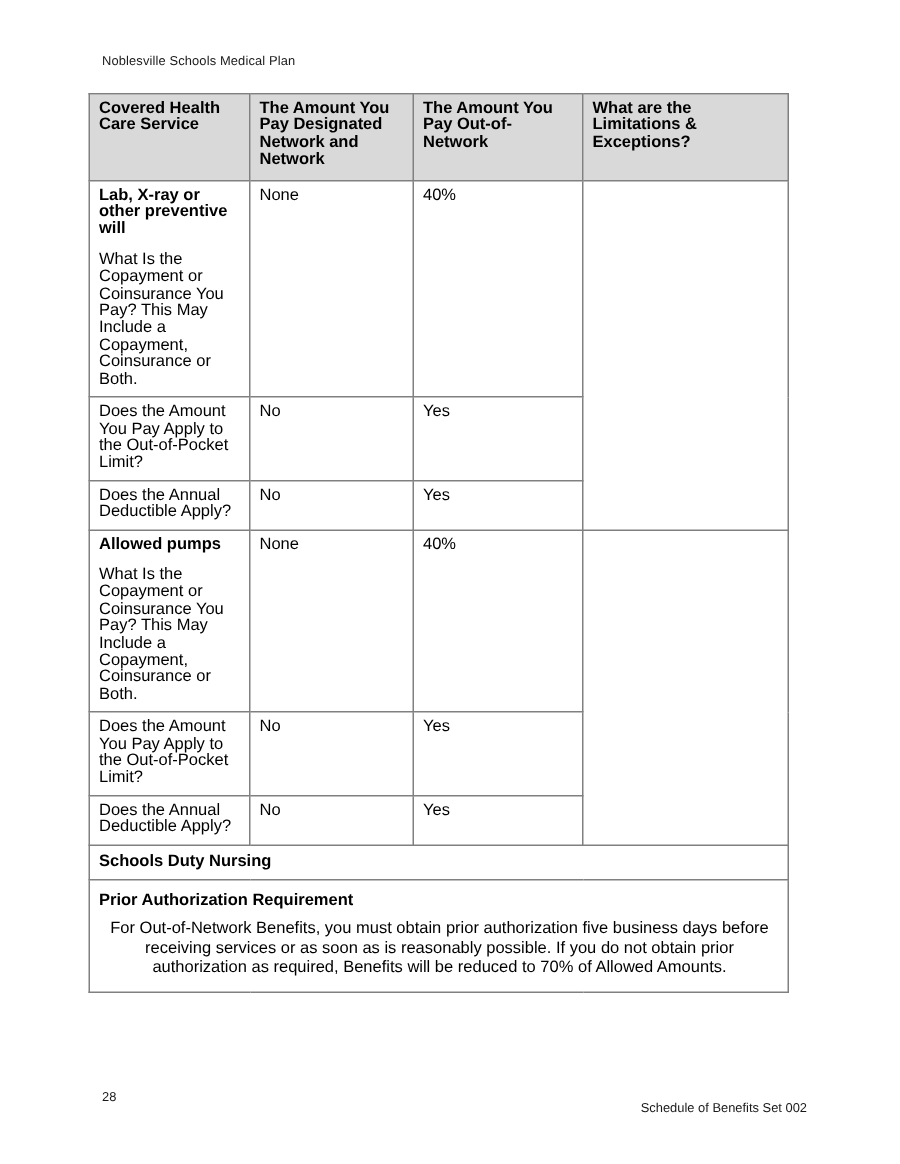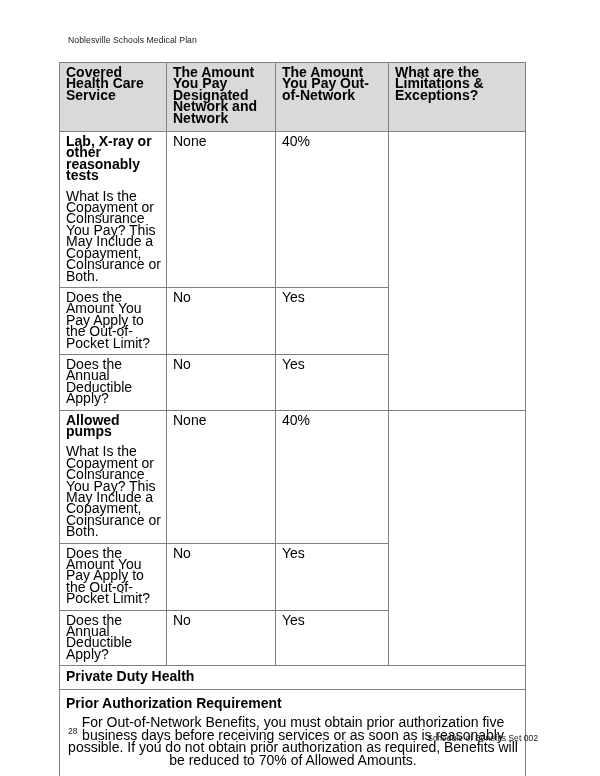--- a/index.html
+++ b/index.html
@@ -33,21 +33,21 @@
     letter-spacing: 0.01em;
     color: #1a1a1a;
   }
   table.benefits {
     position: absolute;
     left: 59px;
     top: 62px;
     width: 466px;
     border-collapse: collapse;
     table-layout: fixed;
-    font-size: 14px;
+    font-size: 11px;
     line-height: 11.4px;
     padding-left: 47px;
   }
   table.benefits td,
   table.benefits th {
     border: 1px solid #808080;
     vertical-align: top;
     padding: 4px 5px 5px 6px;
     text-align: left;
     font-weight: normal;
@@ -129,21 +129,21 @@
         <th>Covered Health Care Service</th>
         <th>The Amount You Pay Designated Network and Network</th>
         <th>The Amount You Pay Out-of-Network</th>
         <th>What are the Limitations &amp; Exceptions?</th>
       </tr>
     </thead>
     <tbody>
 
       <tr>
         <td>
-          <div class="svc-title">Lab, X-ray or other reasonably tests</div>
+          <div class="svc-title">Lab, X-ray or other preventive will</div>
           <div class="svc-body">What Is the Copayment or Coinsurance You Pay? This May Include a Copayment, Coinsurance or Both.</div>
         </td>
         <td>None</td>
         <td>40%</td>
         <td class="merged-note" rowspan="3"></td>
       </tr>
       <tr>
         <td>Does the Amount You Pay Apply to the Out-of-Pocket Limit?</td>
         <td>No</td>
         <td>Yes</td>
@@ -168,21 +168,21 @@
         <td>No</td>
         <td>Yes</td>
       </tr>
       <tr>
         <td>Does the Annual Deductible Apply?</td>
         <td>No</td>
         <td>Yes</td>
       </tr>
 
       <tr class="section-row">
-        <td colspan="4">Private Duty Health</td>
+        <td colspan="4">Schools Duty Nursing</td>
       </tr>
 
       <tr class="pa-title-row">
         <td colspan="4">Prior Authorization Requirement</td>
       </tr>
       <tr class="pa-body-row">
         <td colspan="4">For Out-of-Network Benefits, you must obtain prior authorization five business days before receiving services or as soon as is reasonably possible. If you do not obtain prior authorization as required, Benefits will be reduced to 70% of Allowed Amounts.</td>
       </tr>
 
     </tbody>

